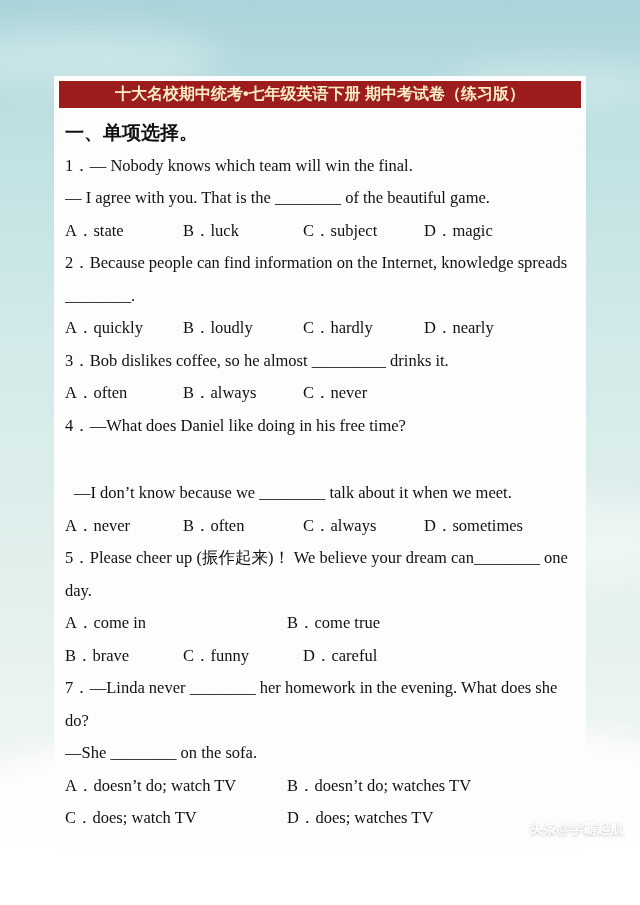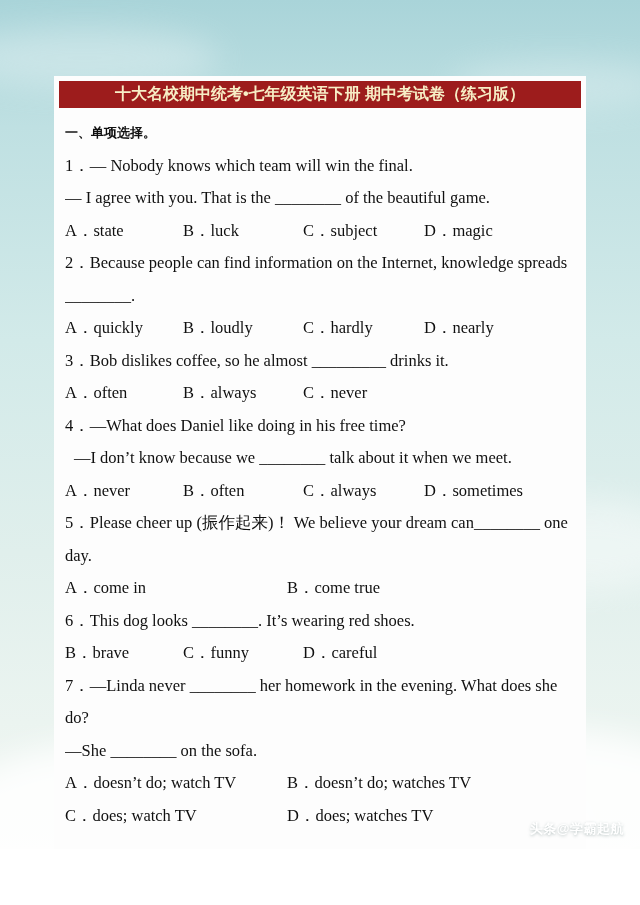--- a/index.html
+++ b/index.html
@@ -20,24 +20,24 @@
     position:absolute; left:54px; top:76px; width:532px; height:780px;
     background:#fdfdfd; overflow:hidden;
   }
   .banner {
     margin:5px 5px 0; height:27px; background:#9d1c1c; color:#f7eec6;
     font-family:"Liberation Sans","DejaVu Sans",sans-serif; font-weight:bold; font-size:16px;
     display:flex; align-items:center; justify-content:center; white-space:nowrap;
   }
   .content { padding:9px 6px 0 11px; font-size:16.5px; color:#101010; }
   .line { height:32.5px; line-height:32.5px; white-space:nowrap; overflow:hidden; }
-  .line.heading { font-size:13px; font-weight:600; }
+  .line.heading { font-size:19px; font-weight:600; }
   .line.options4 { display:grid; grid-template-columns:110px 112px 113px auto;gap:8px; }
   .line.options2 { display:grid; grid-template-columns:222px auto; }
-  .line.indent { padding-left:9px; }
+  .line.indent { padding-left:9px;margin-top:35px; }
   .opt { white-space:nowrap; }
   .watermark {
     position:absolute; right:16px; bottom:11px; color:#ffffff;
     font-family:"Liberation Sans","DejaVu Sans",sans-serif; font-weight:bold; font-size:13px;
     text-shadow:0 1px 3px rgba(60,90,90,.35); letter-spacing:.5px;
   }
 </style>
 </head>
 <body>
 
@@ -82,21 +82,20 @@
           <span class="opt">B．often</span>
           <span class="opt">C．always</span>
           <span class="opt">D．sometimes</span>
         </div>
         <div class="line text">5．Please cheer up (振作起来)！ We believe your dream can________ one</div>
         <div class="line text">day.</div>
         <div class="line options2">
           <span class="opt">A．come in</span>
           <span class="opt">B．come true</span>
         </div>
-        <div class="line text">6．This dog looks ________. It’s wearing red shoes.</div>
         <div class="line options4">
           <span class="opt">B．brave</span>
           <span class="opt">C．funny</span>
           <span class="opt">D．careful</span>
         </div>
         <div class="line text">7．—Linda never  ________  her homework in the evening. What does she</div>
         <div class="line text">do?</div>
         <div class="line text">—She  ________  on the sofa.</div>
         <div class="line options2">
           <span class="opt">A．doesn’t do; watch TV</span>

